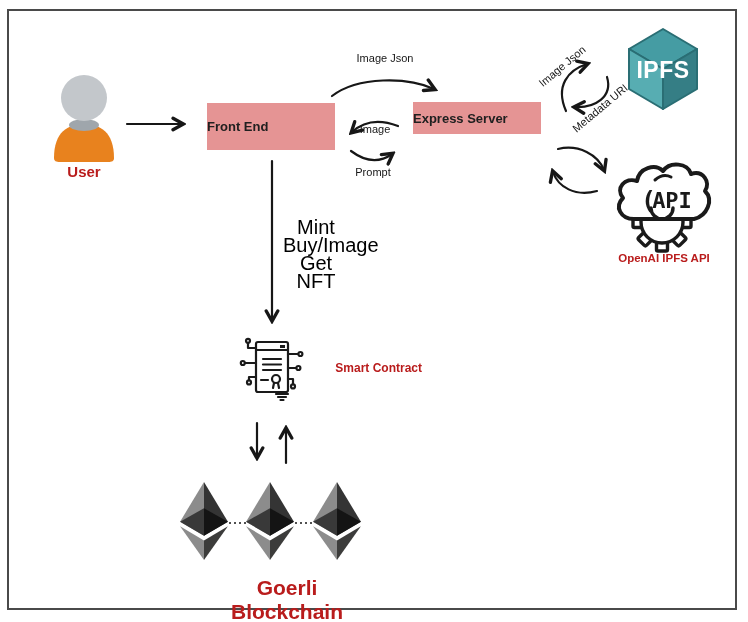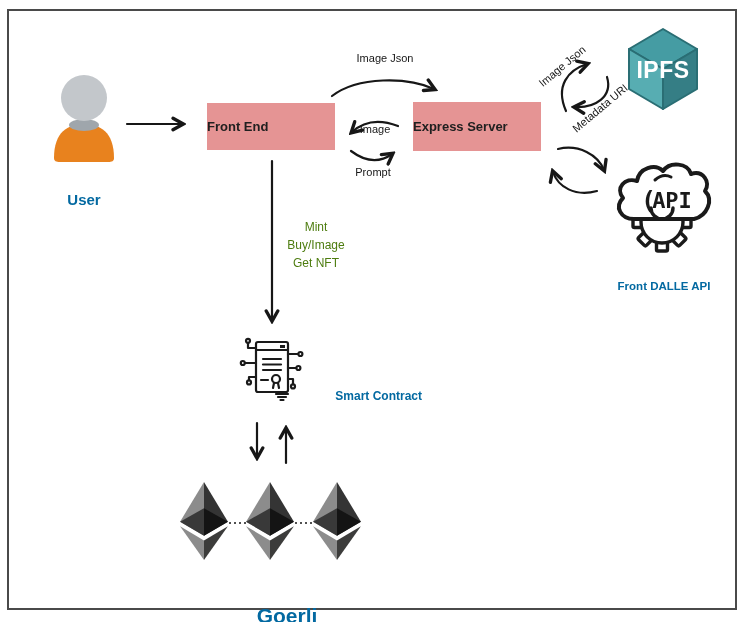--- a/index.html
+++ b/index.html
@@ -7,30 +7,30 @@
        font-family:"Liberation Sans",sans-serif;color:#1a1a1a;}
   .frame{position:absolute;left:7px;top:9px;width:730px;height:601px;
          border:2px solid var(--border,#4a4a4a);background:#ffffff;box-sizing:border-box;}
   #arrows{position:absolute;left:0;top:0;width:748px;height:622px;z-index:2;}
   .arrow-stroke{stroke:var(--arrow,#171717);fill:none;stroke-width:2.2;stroke-linecap:round;}
   .dotted{stroke:var(--arrow,#171717);fill:none;stroke-width:1.4;stroke-dasharray:2 3;}
   .node-box{position:absolute;z-index:3;background:var(--box-fill,#E59494);
             display:flex;align-items:center;justify-content:flex-start;
             font-weight:700;font-size:13px;color:var(--box-text,#202020);}
   .box-front-end{left:207px;top:103px;width:128px;height:47px;}
-  .box-express{left:413px;top:102px;width:128px;height:49px;}
+  .box-express{left:413px;top:102px;width:128px;height:32px;}
   .lbl{position:absolute;z-index:3;font-size:11px;color:#161616;text-align:center;}
   .lbl-image-json-top{left:345px;top:52px;width:80px;}
   .lbl-image{left:345px;top:123px;width:60px;}
   .lbl-prompt{left:342px;top:166px;width:62px;}
   .lbl-rot{transform:rotate(-40deg);transform-origin:center;}
   .lbl-image-json-diag{left:522px;top:60px;width:80px;}
   .lbl-metadata-uri{left:554px;top:102px;width:92px;}
-  .lbl-mint{left:283px;top:218px;width:66px;font-size:12px;line-height:18px;color:#4d7c0f;}
-  .node-label{position:absolute;z-index:3;font-weight:700;color:#0369a1;text-align:center;margin-top:28px;}
+  .lbl-mint{left:283px;top:218px;width:66px;font-size:20px;line-height:18px;color:#000000;}
+  .node-label{position:absolute;z-index:3;font-weight:700;color:#b91c1c;text-align:center;}
   .lbl-user{left:42px;top:163px;width:84px;font-size:15px;}
   .lbl-smart-contract{left:312px;top:361px;width:110px;font-size:12px;text-align:right;}
   .lbl-openai{left:605px;top:252px;width:118px;font-size:11.5px;}
   .lbl-goerli{left:212px;top:576px;width:150px;font-size:21px;}
   .icon-svg{position:absolute;z-index:3;}
   .ic-user{left:42px;top:70px;}
   .ic-ipfs{left:626px;top:28px;}
   .ic-api{left:610px;top:158px;}
   .ic-contract{left:234px;top:336px;}
   .eth{position:absolute;z-index:3;top:482px;}
@@ -129,21 +129,21 @@
         <rect class="gear-part" x="46.5" y="35" width="11" height="12" rx="1.5"></rect>
       </g>
     <circle class="gear-part" cx="52" cy="64" r="21"></circle>
   </g>
   <path class="cloud" d="M24,61 C11,61 4,49 13,40 C5,30 15,19 27,23 C29,10 45,5 53,13 C60,3 78,5 81,16 C93,12 101,24 95,33 C104,42 97,58 84,61 Z"></path>
   <path d="M41,50 A11,11 0 0 0 63,50" stroke="#1a1a1a" stroke-width="3.4" fill="none" stroke-linecap="round"></path>
   <path d="M45,22 Q53,15 61,19" stroke="#1a1a1a" stroke-width="3" fill="none" stroke-linecap="round"></path>
   <text x="31" y="51" class="paren">(</text>
   <text x="62" y="50" text-anchor="middle" class="api-text">API</text>
 </svg>
-<div class="node-label lbl-openai">Front DALLE API</div>
+<div class="node-label lbl-openai">OpenAI IPFS API</div>
 
 <svg class="icon-svg ic-contract" width="80" height="68" viewBox="0 0 80 68">
   <rect class="ink-fill-w" x="22" y="6" width="32" height="50" rx="2"></rect>
   <line class="ink" x1="22" y1="14" x2="54" y2="14"></line>
   <rect x="46" y="9" width="5" height="3" fill="#1a1a1a"></rect>
   <line class="ink" x1="29" y1="23" x2="47" y2="23"></line>
   <line class="ink" x1="29" y1="28.5" x2="47" y2="28.5"></line>
   <line class="ink" x1="29" y1="34" x2="47" y2="34"></line>
   <line class="ink" x1="27" y1="44" x2="34" y2="44"></line>
   <circle class="ink" cx="42" cy="43" r="4"></circle>

